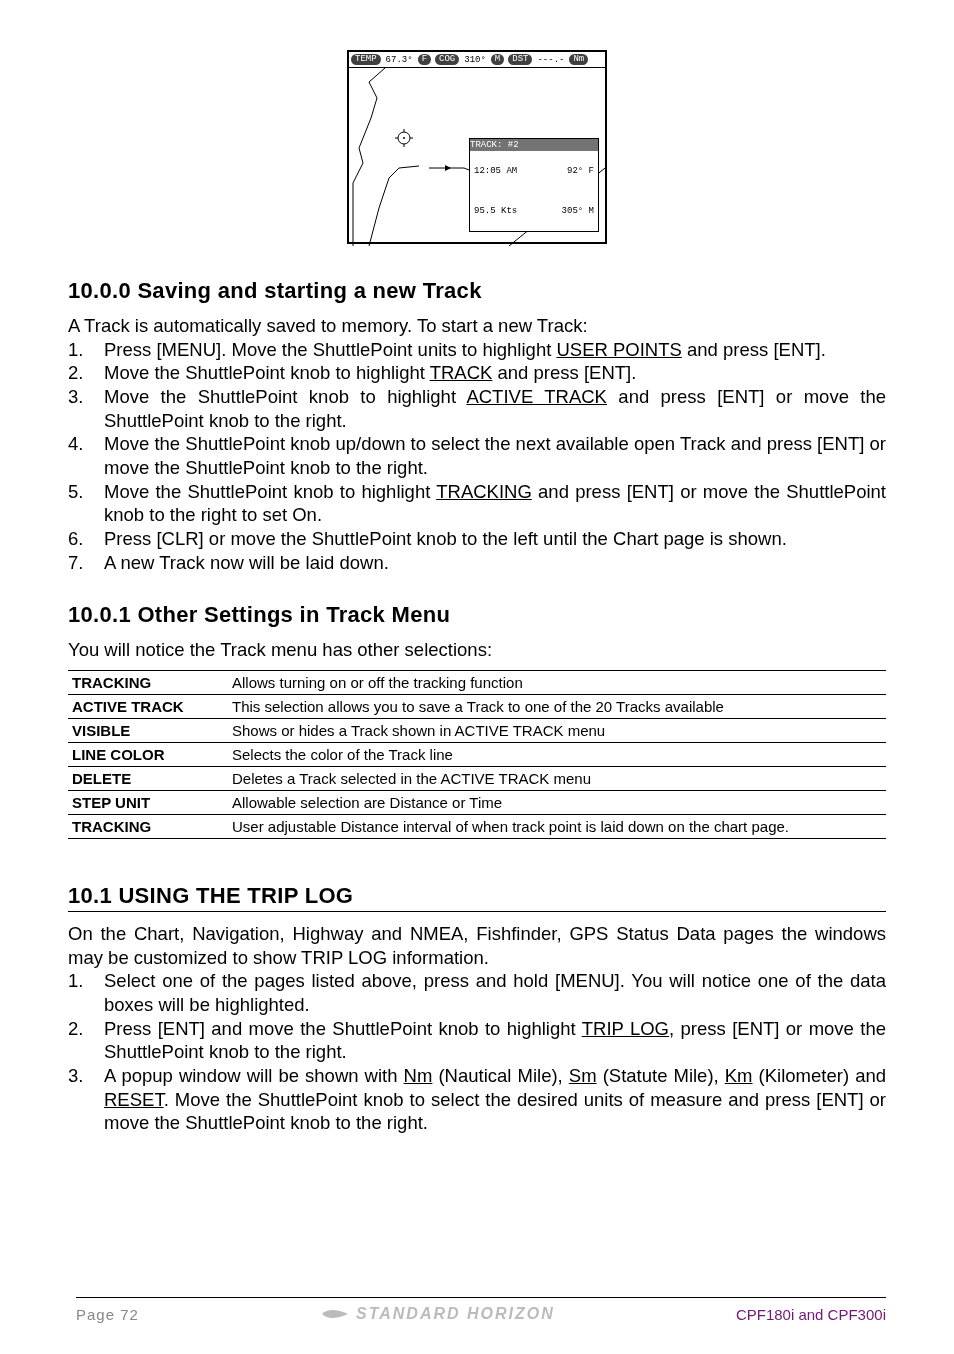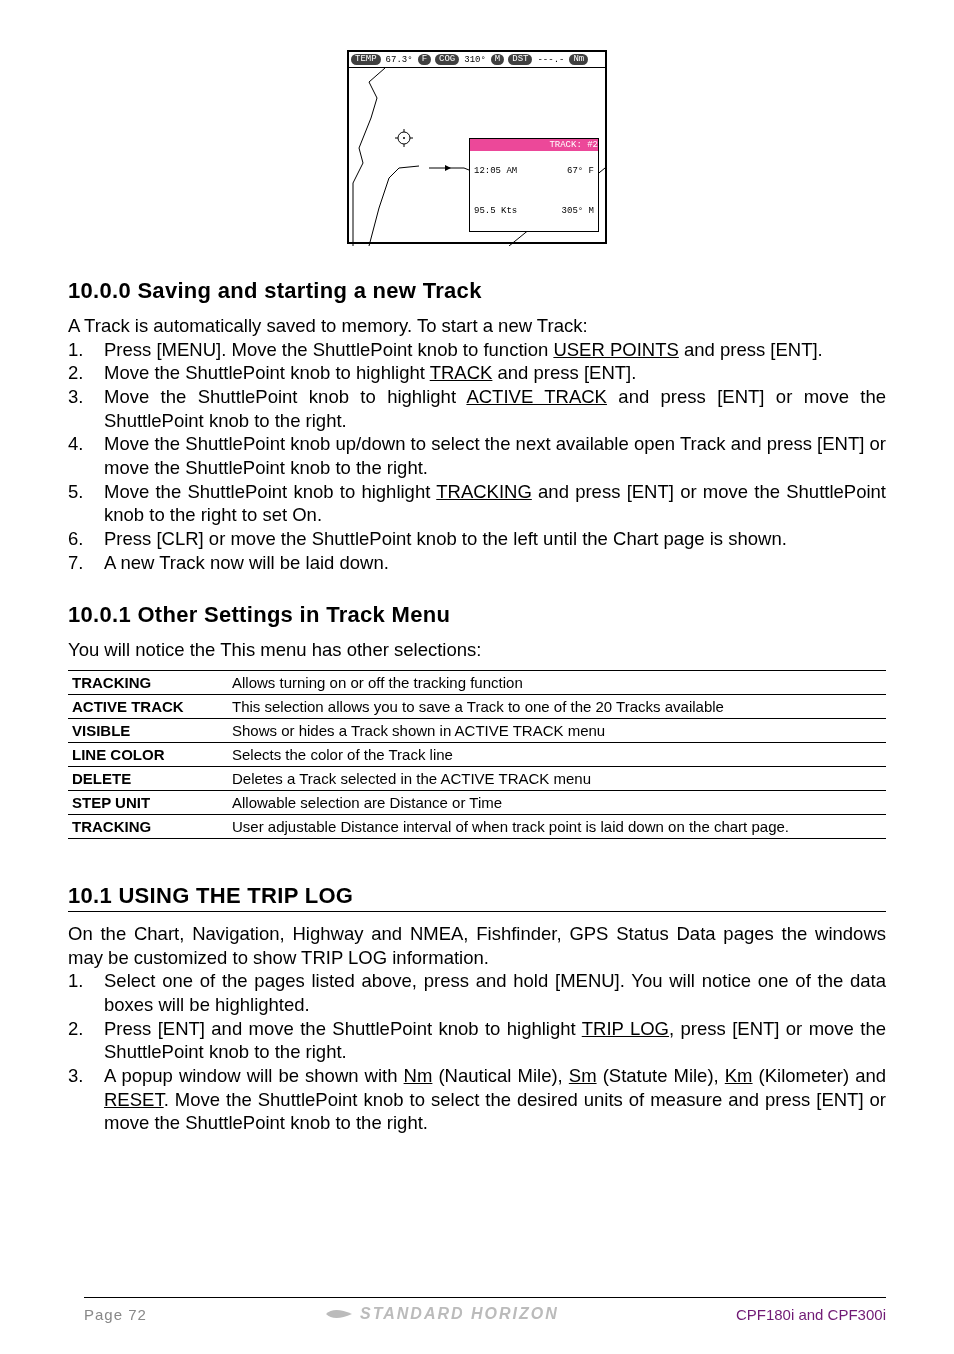--- a/index.html
+++ b/index.html
@@ -53,22 +53,22 @@
     position: absolute;
     right: 6px;
     bottom: 14px;
     width: 130px;
     border: 1px solid #000;
     font-family: "Courier New", monospace;
     font-size: 9px;
     background: #fff;
   }
   .fig-panel-head {
-    background: #ec4899; color: #fff;
-    text-align: right;
+    background: #737373; color: #fff;
+    text-align: left;
     padding: 1px 0;
   }
   .fig-panel-row {
     display: flex;
     justify-content: space-between;
     padding: 15px 4px;
     text-align: right;
   }
   .fig-caption {
     font-size: 13px;
@@ -124,21 +124,21 @@
     vertical-align: top;
   }
   table.settings td:first-child {
     font-weight: 700;
     width: 160px;
     white-space: nowrap;
   }
   .footer {
     position: absolute;
     bottom: 30px;
-    left: 84px;
+    left: 76px;
     right: 68px;
     border-top: 1px solid #000;
     padding-top: 6px;
     display: flex;
     justify-content: space-between;
     align-items: center;
     font-size: 15px;
     color: #888;
   }
   .footer .page { letter-spacing: 1px; }
@@ -192,37 +192,37 @@
         <path d="M 80 100 L 115 100 L 140 110 L 130 120" stroke="#000" fill="none"></path>
         <polygon points="96,97 96,103 102,100" fill="#000"></polygon>
         <polygon points="127,103 131,108 135,104" fill="#000"></polygon>
 
         <line x1="160" y1="178" x2="256" y2="100" stroke="#000"></line>
       </svg>
       <div class="fig-panel">
         <div class="fig-panel-head">TRACK: #2</div>
         <div class="fig-panel-row">
           <span>12:05 AM</span>
-          <span>67° F</span>
+          <span>92° F</span>
         </div>
         <div class="fig-panel-row">
           <span>95.5 Kts</span>
           <span>305° M</span>
         </div>
       </div>
     </div>
   </div>
 </div>
 
 <h2 class="section">10.0.0  Saving and starting a new Track</h2>
 <p class="body-text">A Track is automatically saved to memory. To start a new Track:</p>
 <ol class="steps">
   <li>
       <span class="num">1.</span>
-      <span class="txt"><span>Press </span><b>[MENU]</b><span>. Move the ShuttlePoint knob to function </span><b class="u">USER POINTS</b><span> and press </span><b>[ENT].</b></span>
+      <span class="txt"><span>Press </span><b>[MENU]</b><span>. Move the ShuttlePoint units to highlight </span><b class="u">USER POINTS</b><span> and press </span><b>[ENT].</b></span>
     </li>
   <li>
       <span class="num">2.</span>
       <span class="txt"><span>Move the ShuttlePoint knob to highlight </span><b class="u">TRACK</b><span> and press </span><b>[ENT].</b></span>
     </li>
   <li>
       <span class="num">3.</span>
       <span class="txt"><span>Move the ShuttlePoint knob to highlight </span><b class="u">ACTIVE TRACK</b><span>  and press </span><b>[ENT]</b><span> or move the ShuttlePoint knob to the right.</span></span>
     </li>
   <li>
@@ -237,21 +237,21 @@
       <span class="num">6.</span>
       <span class="txt"><span>Press </span><b>[CLR]</b><span> or move the ShuttlePoint knob to the left until the Chart page is shown.</span></span>
     </li>
   <li>
       <span class="num">7.</span>
       <span class="txt"><span>A new Track now will be laid down.</span></span>
     </li>
 </ol>
 
 <h2 class="section">10.0.1  Other Settings in Track Menu</h2>
-<p class="body-text">You will notice the This menu has other selections:</p>
+<p class="body-text">You will notice the Track menu has other selections:</p>
 <table class="settings">
   <tbody id="settings-body">
       <tr>
         <td>TRACKING</td>
         <td>Allows turning on or off the tracking function</td>
       </tr>
       <tr>
         <td>ACTIVE TRACK</td>
         <td>This selection allows you to save a Track to one of the 20 Tracks available</td>
       </tr>

